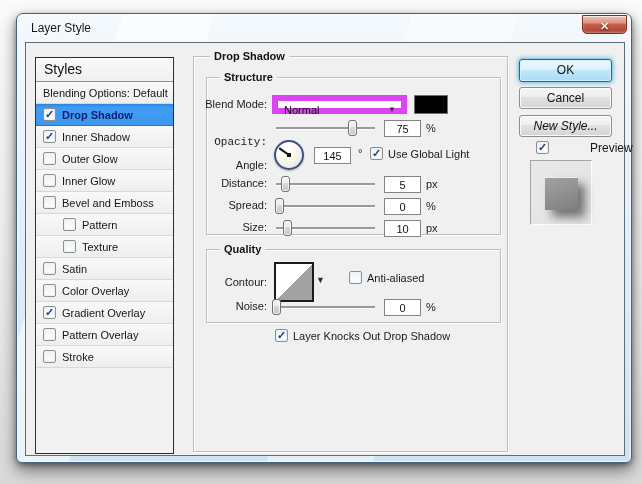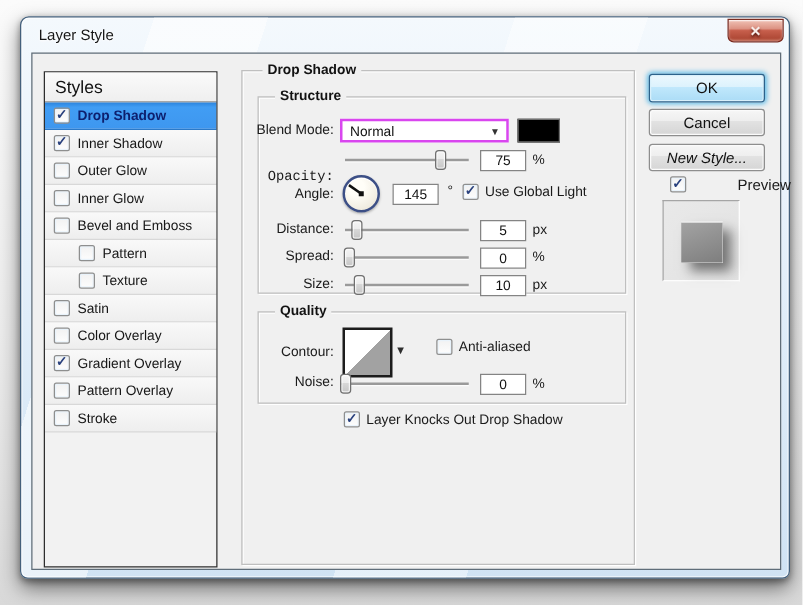--- a/index.html
+++ b/index.html
@@ -56,21 +56,21 @@
   .groupbox { position: absolute; border: 1px solid #bfbfbf;
               box-shadow: 1px 1px 0 rgba(255,255,255,.95), inset 1px 1px 0 rgba(255,255,255,.95); }
   .gb-label { position: absolute; top: -7px; left: 13px; padding: 0 4px; background: #f0f0f0;
               font-size: 11px; font-weight: bold; color: #121212; white-space: nowrap; }
   .outer-box > .gb-label { left: 16px; }
 
   .slabel { position: absolute; right: 233px; font-size: 11px; color: #1a1a1a; white-space: nowrap; }
 
   
   .combo { position: absolute; left: 65px; top: 17px; width: 135px; height: 19px;
-           border: 2px solid #d946ef; background: #fff; cursor: pointer; }
+           border: 6px solid #d946ef; background: #fff; cursor: pointer; }
   .combo-text { position: absolute; left: 6px; top: 0; font-size: 11px; line-height: 18px; color: #111; }
   .combo-arrow { position: absolute; right: 5px; top: 0; font-size: 8px; line-height: 18px; color: #333; }
   .swatch { position: absolute; left: 207px; top: 17px; width: 34px; height: 19px;
             border: 1px solid #707070; cursor: pointer; }
 
   .vbox { position: absolute; width: 37px; height: 17px; border: 1px solid #848484; background: #fff;
           font-family: "Liberation Sans", sans-serif; font-size: 11px; color: #111; text-align: center; }
   .unit { position: absolute; left: 219px; font-size: 11px; color: #1a1a1a; white-space: nowrap; }
 
   .track { position: absolute; left: 69px; width: 99px; height: 2px; background: #9a9a9a;
@@ -130,20 +130,23 @@
       <div class="close-btn">
         <span class="close-glyph">✕</span>
       </div>
     </div>
 
     <div class="client">
 
       <div class="styles-panel">
         <div class="styles-header">Styles</div>
         <div id="styles-list">
+            <div class="style-item">
+              <span>Blending Options: Default</span>
+            </div>
             <div class="style-item selected">
               <span class="cb checked">✓</span>
               <span>Drop Shadow</span>
             </div>
             <div class="style-item">
               <span class="cb checked">✓</span>
               <span>Inner Shadow</span>
             </div>
             <div class="style-item">
               <span class="cb"></span>
@@ -201,21 +204,21 @@
           </div>
           <div class="swatch" style="background: rgb(0, 0, 0);"></div>
 
           <span class="slabel" style="top:58px;font-family:Liberation Mono, monospace;">Opacity:</span>
           <div class="track" style="top:49px;">
             <div class="thumb" style="left: calc(77% - 4px);"></div>
           </div>
           <input class="vbox" style="left: 177px; top: 42px;" value="75">
           <span class="unit" style="top:44px;">%</span>
 
-          <span class="slabel" style="top:71px;margin-left:32px;">Angle:</span>
+          <span class="slabel" style="top:81px;margin-left:32px;">Angle:</span>
           <div class="dial">
             <div class="dial-pointer" style="transform: rotate(-145deg);"></div>
             <div class="dial-dot"></div>
           </div>
           <input class="vbox" style="left: 107px; top: 69px;" value="145">
           <span class="unit" style="left:151px; top:69px;">°</span>
           <span class="cb row-abs checked" style="left:163px; top:69px;">✓</span>
           <span class="chk-row-label row-abs" style="left:181px; top:70px;">Use Global Light</span>
 
           <span class="slabel" style="top:99px;">Distance:</span>

